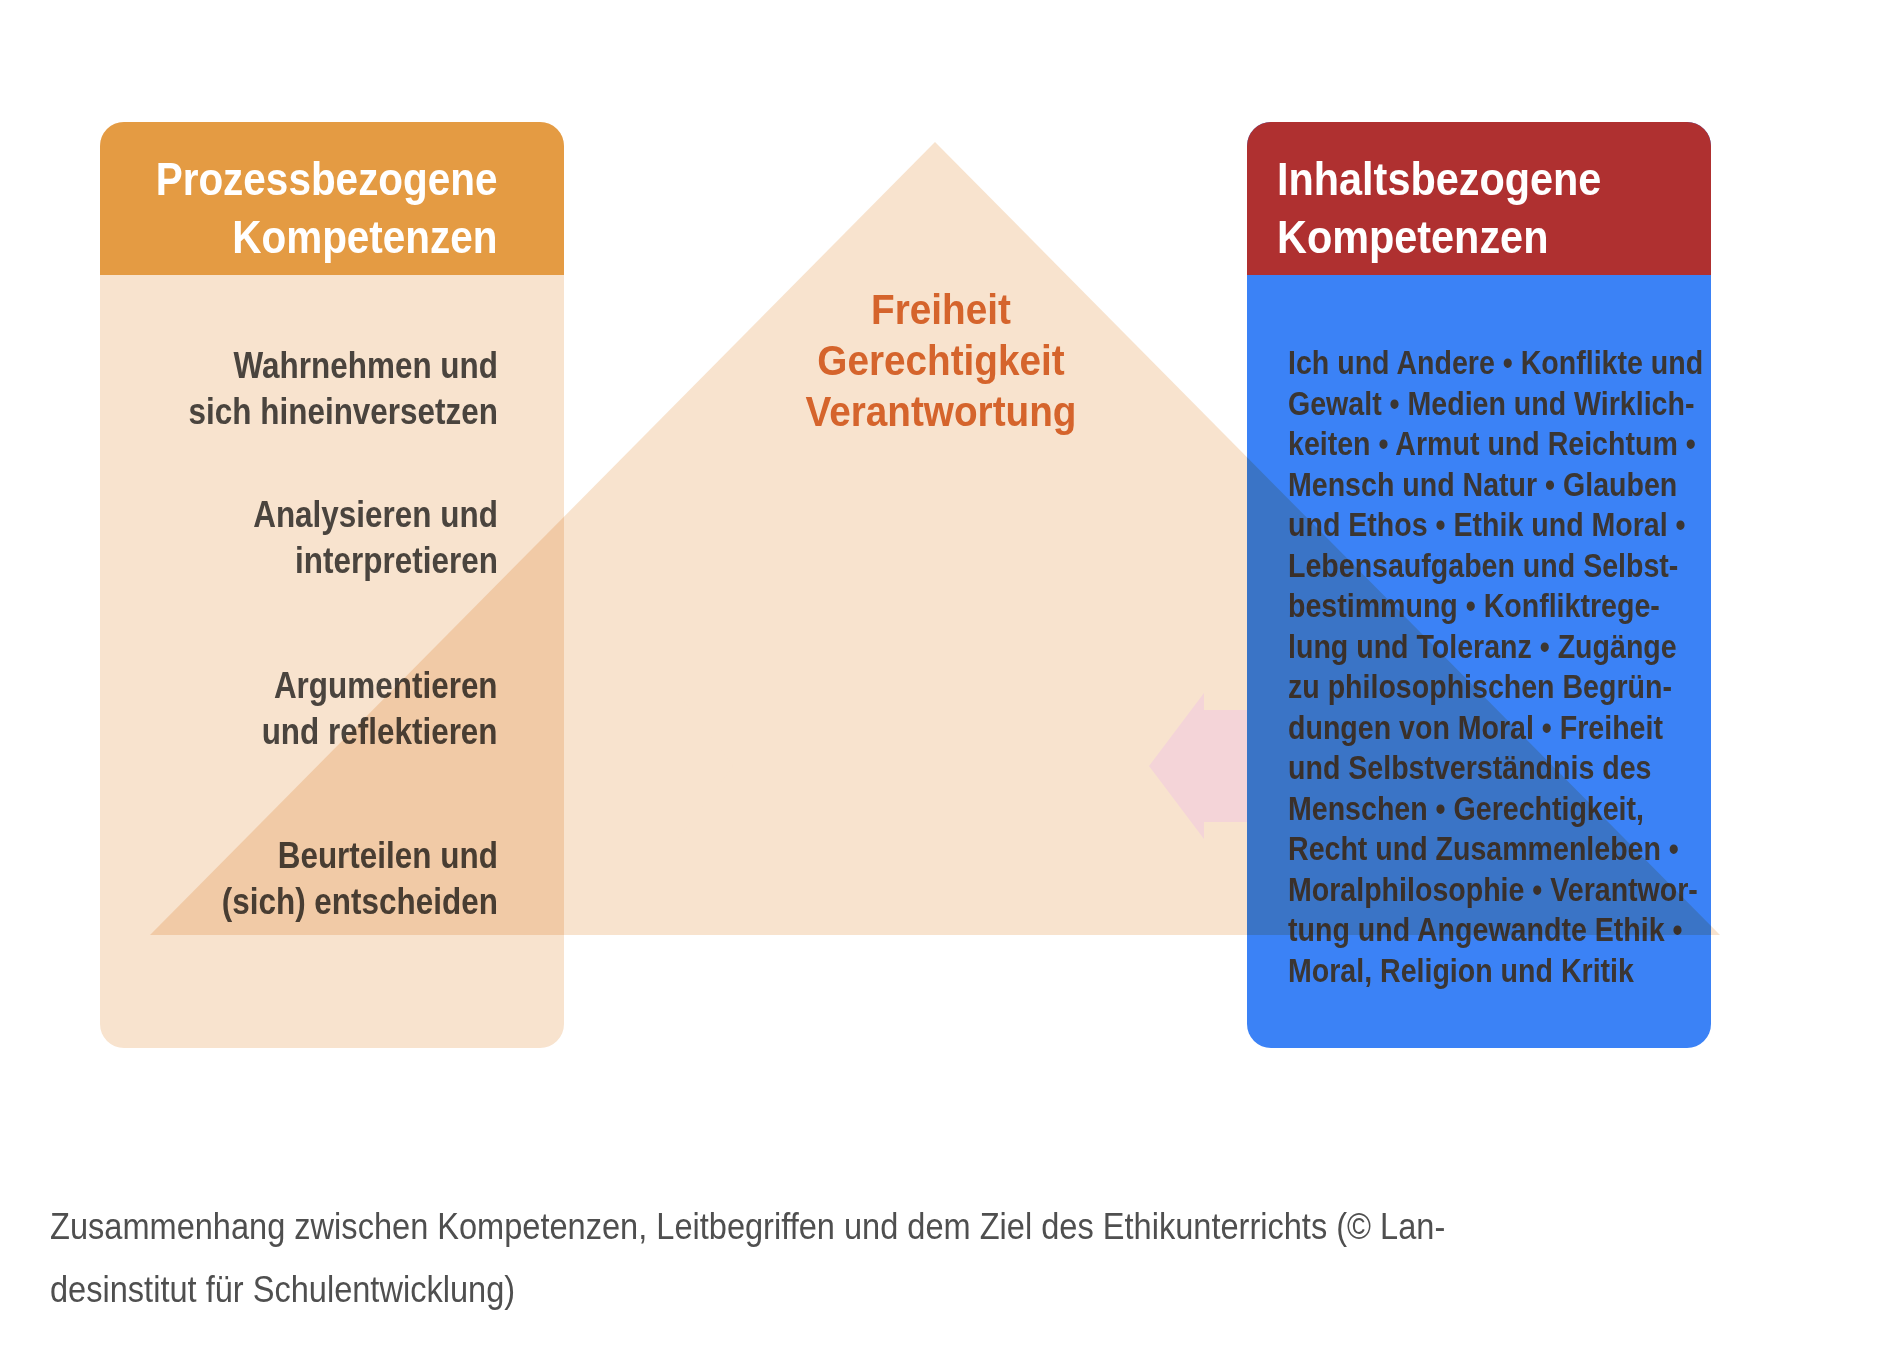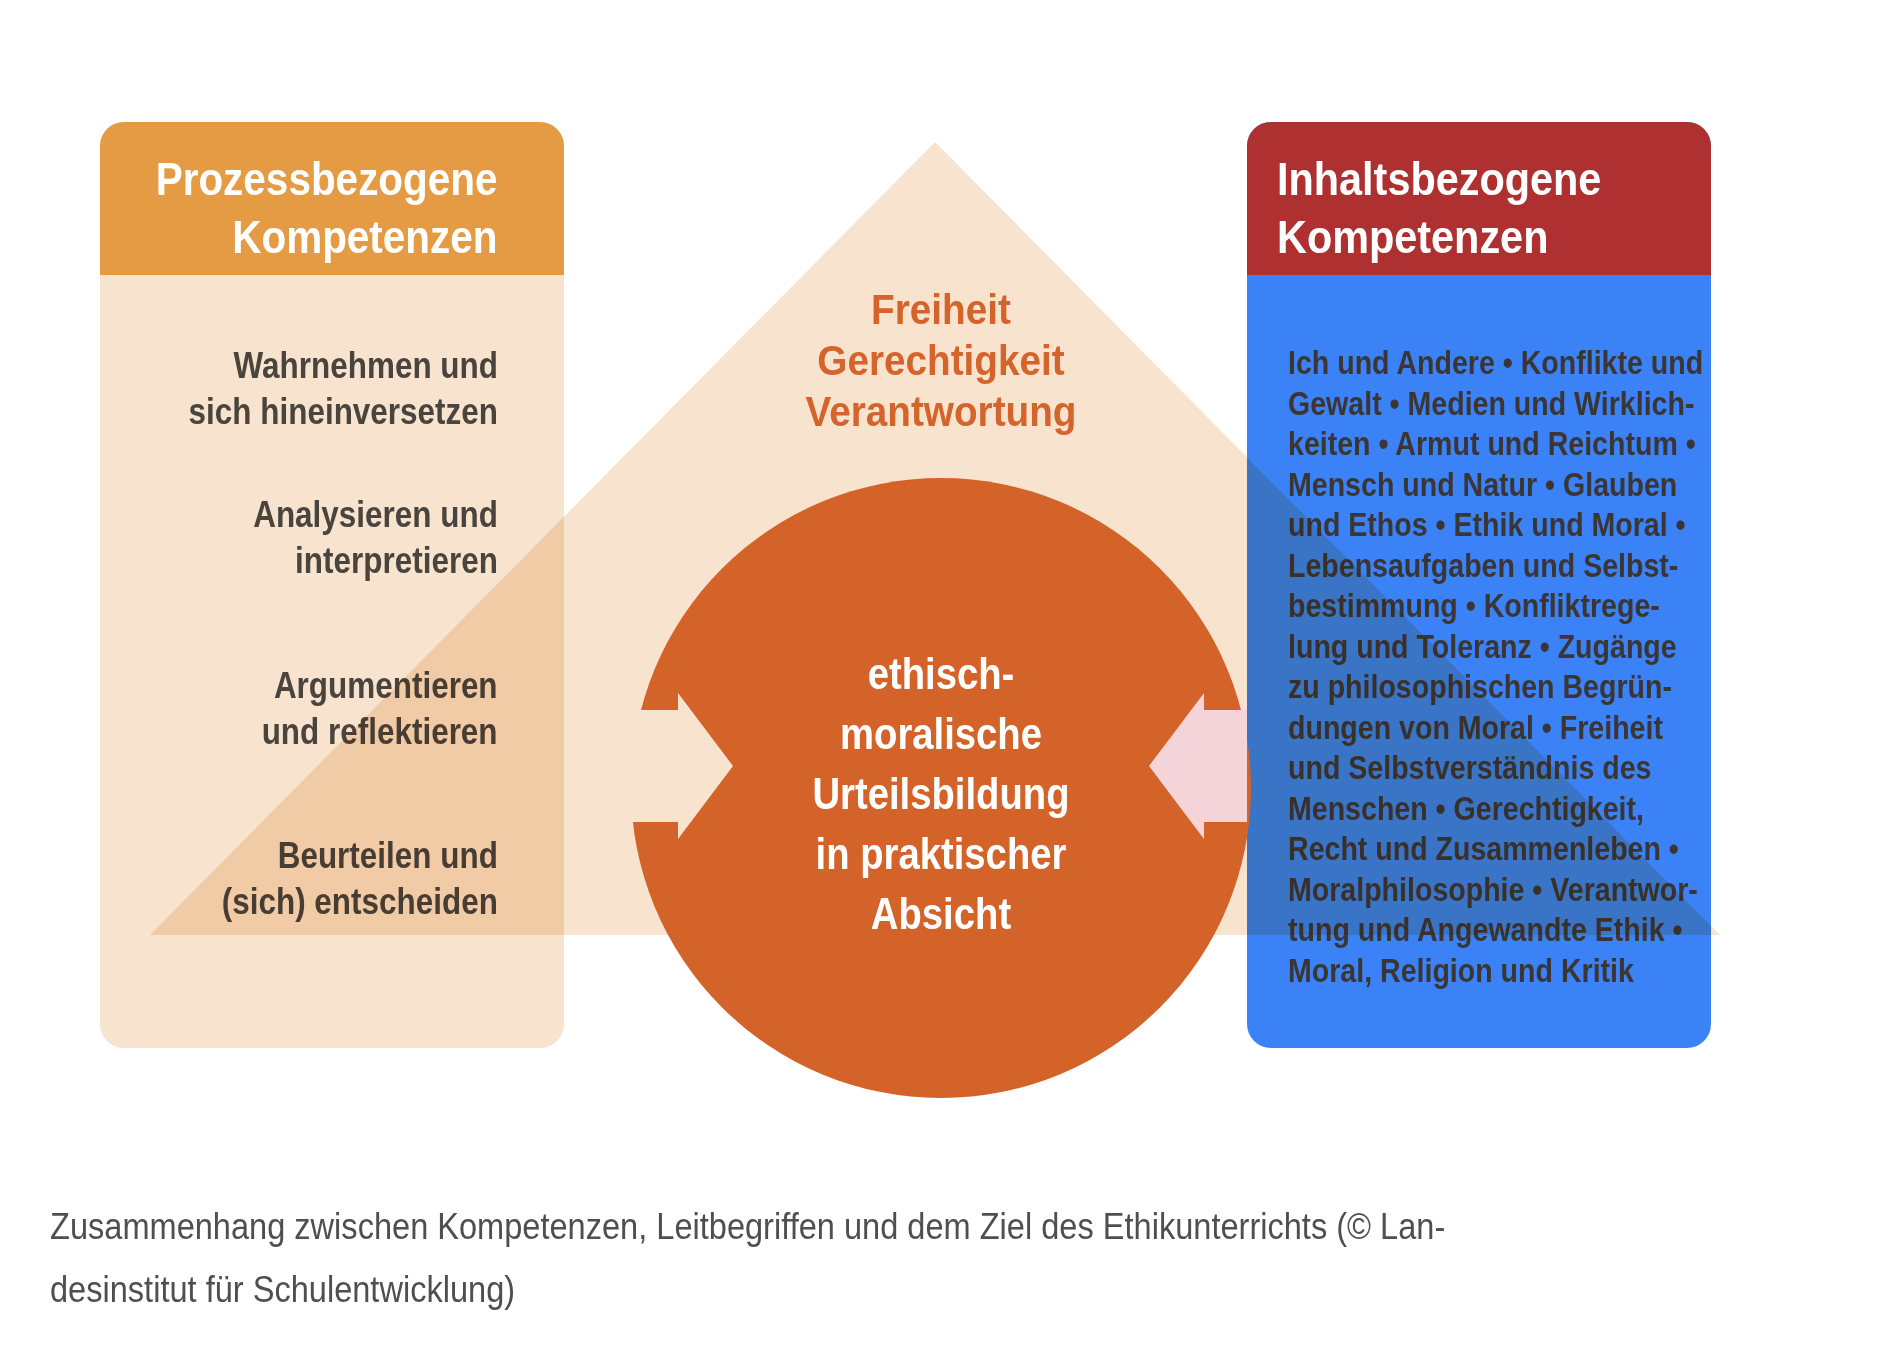--- a/index.html
+++ b/index.html
@@ -130,29 +130,20 @@
   </div>
 
   <div class="triangle"></div>
 
   <div class="leit-text">
     <span>Freiheit</span>
     <span>Gerechtigkeit</span>
     <span>Verantwortung</span>
   </div>
 
-  <div class="goal-circle">
-    <div class="circle-text">
-      <span>ethisch-</span>
-      <span>moralische</span>
-      <span>Urteilsbildung</span>
-      <span>in praktischer</span>
-      <span>Absicht</span>
-    </div>
-  </div>
 
   <div class="arrow arrow-left"></div>
   <div class="arrow arrow-right"></div>
 
   <div class="caption">
     <span>Zusammenhang zwischen Kompetenzen, Leitbegriffen und dem Ziel des Ethikunterrichts (© Lan-</span>
     <span>desinstitut für Schulentwicklung)</span>
   </div>
 
 </div>

